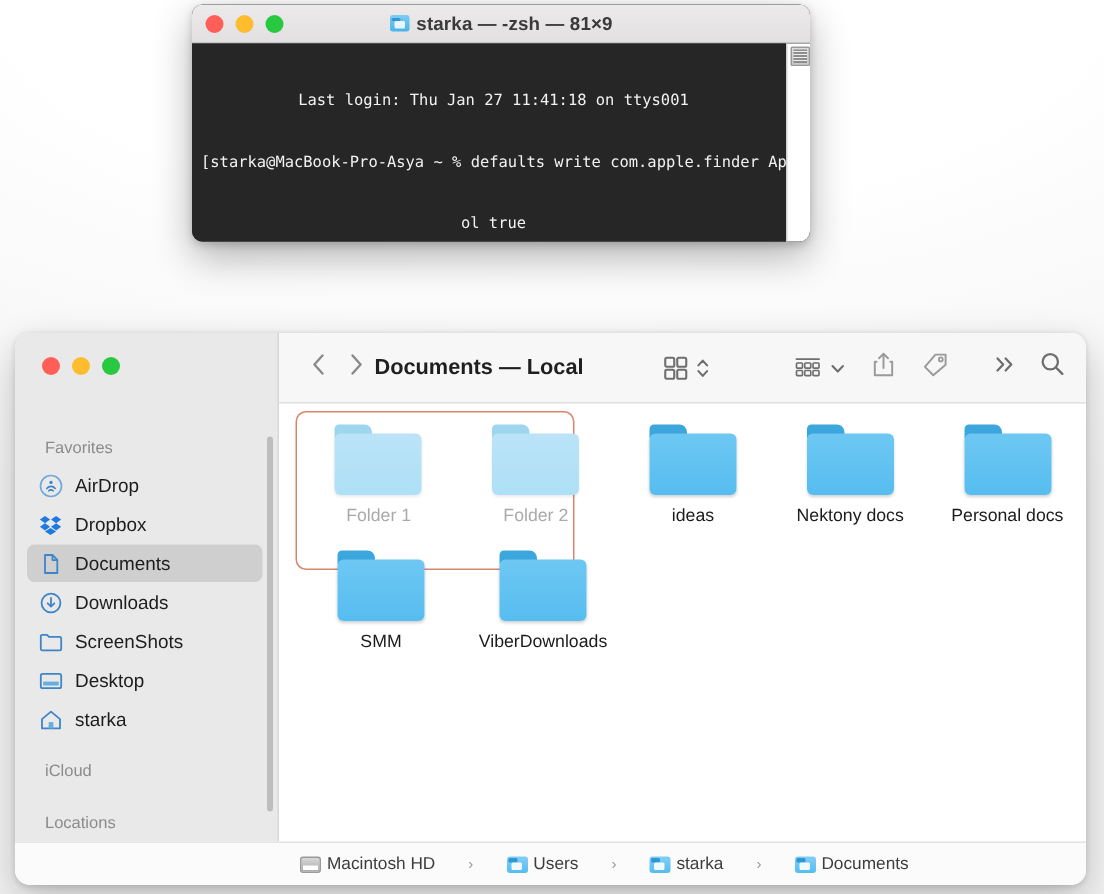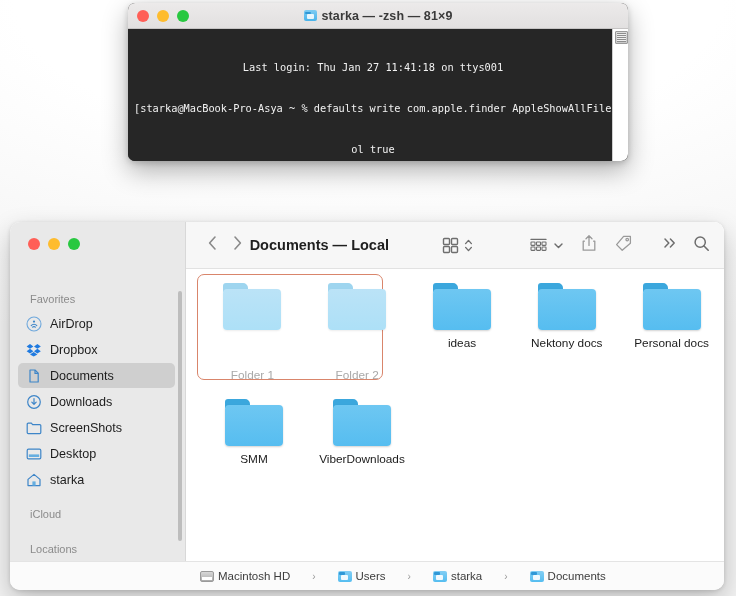--- a/index.html
+++ b/index.html
@@ -21,21 +21,21 @@
     inset: 0;
     background:
       radial-gradient(120% 60% at 50% 0%, #ffffff 40%, #f2f2f2 100%);
   }
 
   
   .terminal-window {
     position: absolute;
     left: 128px;
     top: 3px;
-    width: 500px;
+    width: 412px;
     height: 158px;
     border-radius: 7px;
     box-shadow: 0 10px 26px rgba(0,0,0,0.30), 0 2px 6px rgba(0,0,0,0.18);
     overflow: hidden;
     background: #262626;
   }
   .term-titlebar {
     height: 25px;
     background: linear-gradient(to bottom, #eceaea, #e2e0e0);
     border-bottom: 1px solid #c6c4c4;
@@ -322,21 +322,20 @@
     background: linear-gradient(to bottom, #bbe3f7, #ade0f7);
     box-shadow: 0 1px 2px rgba(0,0,0,0.08);
   }
   .file-label {
     font-size: 11.8px;
     color: #1b1b1b;
     white-space: nowrap;
   }
   .file-item.hidden-item .file-label {
     color: #a9a9a9;
-    margin-top: 32px;
   }
 
   
   .pathbar {
     height: 28px;
     background: #fbfbfb;
     border-top: 1px solid #e4e4e4;
     display: flex;
     align-items: center;
     padding-left: 190px;

